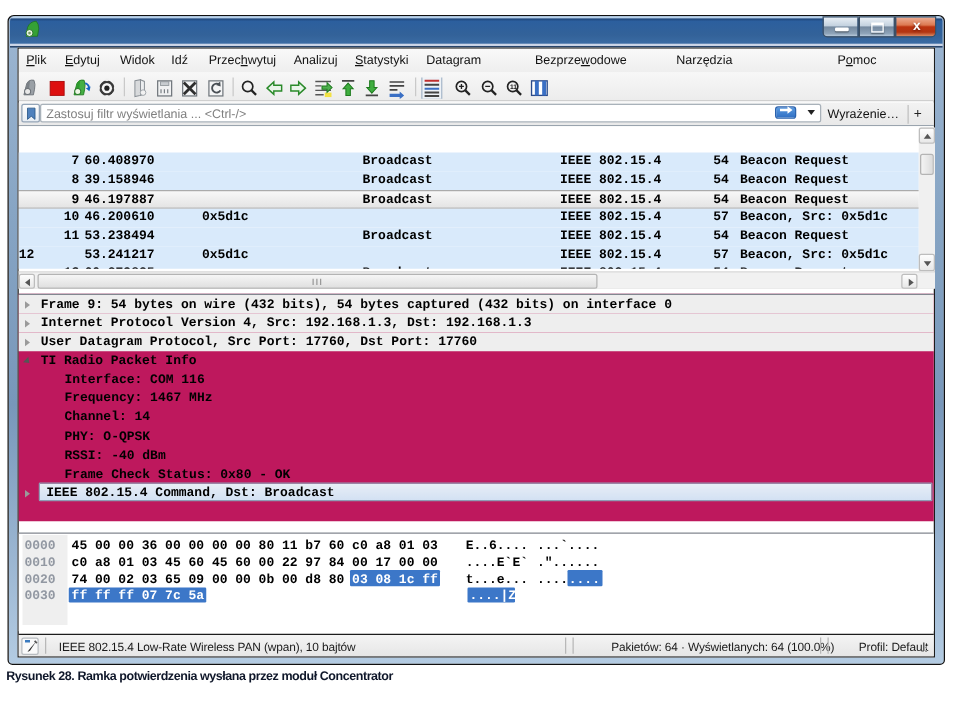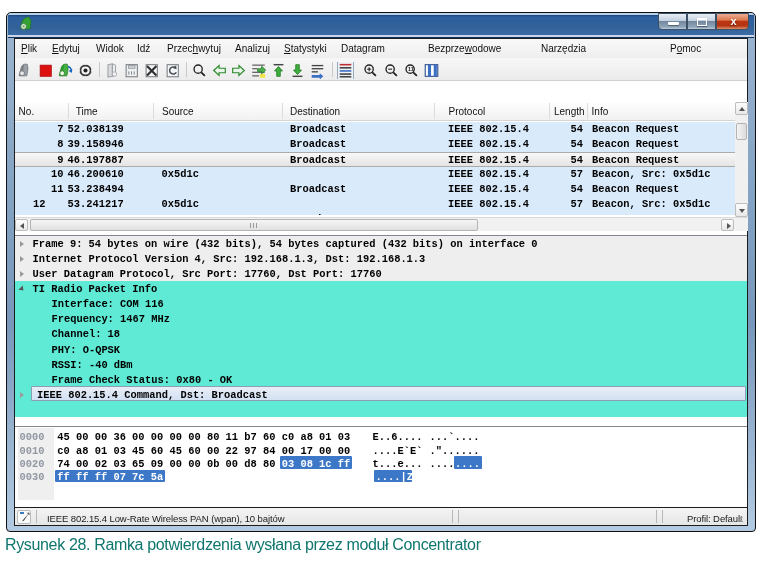--- a/index.html
+++ b/index.html
@@ -66,21 +66,21 @@
 
 #vsb { position:absolute; left:720px; top:0.5px; width:12.5px; height:115px; background:#f0f0f0; }
 #hsb { position:absolute; left:0; top:115.5px; width:732.5px; height:14.5px; background:#f1f1f1; border-top:1px solid #dadada;}
 .sbtn { position:absolute; background:linear-gradient(#fdfdfd,#e8e8e8); border:1px solid #bdbdbd; border-radius:2px; }
 .arr { position:absolute; width:0; height:0; }
 #vthumb { position:absolute; left:1px; top:21px; width:10.5px; height:17.5px; background:linear-gradient(90deg,#f4f4f4,#dcdcdc); border:1px solid #b4b4b4; border-radius:2px; }
 #hthumb { position:absolute; left:14.5px; top:1.5px; width:448px; height:11.5px; background:linear-gradient(#f6f6f6,#e0e0e0); border:1px solid #b4b4b4; border-radius:2px; }
 .grip { position:absolute; width:1.5px; height:5px; background:#9a9a9a; }
 
 
-#dpane { left:0; top:195.5px; width:732px; height:182.5px; border-top:1px solid #828790; background:#5eead4; font-size:10.4px; }
+#dpane { left:0; top:195.5px; width:732px; height:182.5px; border-top:1px solid #828790; background:#be185d; font-size:10.4px; }
 .drow { position:absolute; left:0; width:732px; height:15.1px; }
 .drow span { position:absolute; top:1.8px; white-space:pre; }
 .dgray { background:#eeeeee; }
 .tri { position:absolute; left:5px; top:4.5px; width:0; height:0; border-left:4.5px solid #9a9a9a; border-top:3.5px solid transparent; border-bottom:3.5px solid transparent; }
 #dsel { position:absolute; left:16px; top:150.8px; width:715px; height:15.2px; background:linear-gradient(#e8eef6,#d3e1f3); border:1px solid #8e9cb4; border-radius:1px; }
 
 
 #hexpane { left:0; top:386.5px; width:732px; height:79.5px; border-top:1px solid #828790; background:#fff; font-size:10.4px; }
 #hexoffbg { position:absolute; left:3px; top:1px; width:36px; height:72px; background:#efefef; }
 .hrow { position:absolute; left:0; width:730px; height:13.4px; }
@@ -88,21 +88,21 @@
 .off { color:#9298a2; }
 .hlbox { position:absolute; top:-0.5px; height:12.8px; background:#3c77c8; border-radius:1px; }
 .hltext { color:#fff; }
 
 
 #statusbar { left:0; top:468px; width:732px; height:17.5px; border-top:1px solid #1c1c1c; background:linear-gradient(#f4f4f4,#e6e6e6); font-size:10px; color:#1a1a1a; }
 #statusbar .st { position:absolute; top:4.5px; font-size:9.5px; letter-spacing:-0.1px; }
 .ssep { position:absolute; top:2px; width:1px; height:13px; background:#b8b8b8; }
 
 
-#caption { left:5px; top:536px; font-size:16px; font-weight:normal; color:#0f766e; letter-spacing:-0.35px; }
+#caption { left:5px; top:536px; font-size:10px; font-weight:bold; color:#0f172a; letter-spacing:-0.35px; }
 </style>
 </head>
 <body>
 <div id="win" class="abs">
   <div id="titlebar" class="abs"></div>
   <div id="wicon" class="abs" style="left:12px;top:3px;width:14px;height:15px;">
     <svg width="14" height="15" viewBox="0 0 14 15">
       <path d="M2 13 L3 6 Q5 1 10 1 Q12 3 12 7 L11 13 Z" fill="#35a135" stroke="#1e6f1e" stroke-width="0.6"></path>
       <circle cx="4.6" cy="10.4" r="2.8" fill="#e8f2e0" stroke="#2a7a2a" stroke-width="0.8"></circle>
       <circle cx="4.6" cy="10.4" r="1.1" fill="#7a9a6a"></circle>
@@ -262,41 +262,42 @@
               <rect x="2.5" y="3" width="14" height="13" fill="#fff" stroke="#2a4a8a" stroke-width="1.2"></rect>
               <rect x="5.5" y="3" width="3.5" height="13" fill="#3a6fc4"></rect>
               <rect x="12" y="3" width="3.5" height="13" fill="#3a6fc4"></rect>
             </svg></div>
           <div class="sep" style="left:83.5px;"></div>
           <div class="sep" style="left:171px;"></div>
           <div class="sep" style="left:317px;"></div>
         </div>
     </div>
 
+    <div id="filterbar" class="abs">
+      <div id="bookmark" class="abs">
+          <svg width="13" height="13" style="position:absolute;left:1px;top:1px;">
+            <path d="M3 1.5 h6 v9 l-3-2.5 -3 2.5 Z" fill="#4f81bd" stroke="#2d5a8a" stroke-width="0.7"></path>
+          </svg>
+        </div>
+      <div id="filterfield" class="abs"></div>
+      <div id="filtertext" class="abs">Zastosuj filtr wyświetlania ... &lt;Ctrl-/&gt;</div>
+      <div id="applybtn" class="abs"></div>
+      <div id="applyarrow" class="abs"></div>
+      <div id="applyhead" class="abs"></div>
+      <div id="fcaret" class="abs"></div>
+      <div id="wyraz" class="abs">Wyrażenie…</div>
+      <div id="fsep2" class="abs"></div>
+      <div id="plusbtn" class="abs">+</div>
+    </div>
 
     <div id="plist" class="abs">
-      <div id="plheader" class="abs">
-        <span style="left:3.6px;">No.</span>
-        <span style="left:60.8px;">Time</span>
-        <span style="left:147px;">Source</span>
-        <span style="left:275px;">Destination</span>
-        <span style="left:433.5px;">Protocol</span>
-        <span style="left:539px;">Length</span>
-        <span style="left:576.6px;">Info</span>
-        <div class="hsep" style="left:53px;"></div>
-        <div class="hsep" style="left:138px;"></div>
-        <div class="hsep" style="left:267px;"></div>
-        <div class="hsep" style="left:419px;"></div>
-        <div class="hsep" style="left:534px;"></div>
-        <div class="hsep" style="left:572px;"></div>
-      </div>
       <div id="prows">
           <div class="prow mono rowblue" style="top:20.5px;">
             <span style="left:0px;width:48.5px;text-align:right;">7</span>
-            <span style="left:52.5px;">52.038139</span>
+            <span style="left:52.5px;">60.408970</span>
             <span style="left:275px;">Broadcast</span>
             <span style="left:433px;">IEEE 802.15.4</span>
             <span style="left:524px;width:44px;text-align:right;">54</span>
             <span style="left:577px;">Beacon Request</span>
           </div>
           <div class="prow mono rowblue" style="top:35.5px;">
             <span style="left:0px;width:48.5px;text-align:right;">8</span>
             <span style="left:52.5px;">39.158946</span>
             <span style="left:275px;">Broadcast</span>
             <span style="left:433px;">IEEE 802.15.4</span>
@@ -321,21 +322,21 @@
           </div>
           <div class="prow mono rowblue" style="top:80.5px;">
             <span style="left:0px;width:48.5px;text-align:right;">11</span>
             <span style="left:52.5px;">53.238494</span>
             <span style="left:275px;">Broadcast</span>
             <span style="left:433px;">IEEE 802.15.4</span>
             <span style="left:524px;width:44px;text-align:right;">54</span>
             <span style="left:577px;">Beacon Request</span>
           </div>
           <div class="prow mono rowblue" style="top:95.5px;">
-            <span style="left:0px;width:48.5px;text-align:center;">12</span>
+            <span style="left:0px;width:48.5px;text-align:left;">12</span>
             <span style="left:52.5px;">53.241217</span>
             <span style="left:146.5px;">0x5d1c</span>
             <span style="left:433px;">IEEE 802.15.4</span>
             <span style="left:524px;width:44px;text-align:right;">57</span>
             <span style="left:577px;">Beacon, Src: 0x5d1c</span>
           </div>
           <div class="prow mono rowblue" style="top:110.5px;height:3.5px;overflow:hidden;">
             <span style="left:0px;width:48.5px;text-align:right;">13</span>
             <span style="left:52.5px;">60.279825</span>
             <span style="left:275px;">Broadcast</span>
@@ -386,21 +387,21 @@
             <i class="tri" style="transform:rotate(45deg);border-left-color:#555;"></i>
             <span style="left:17.5px;">TI Radio Packet Info</span>
           </div>
           <div class="drow" style="top:61px;">
             <span style="left:36.5px;">Interface: COM 116</span>
           </div>
           <div class="drow" style="top:76.1px;">
             <span style="left:36.5px;">Frequency: 1467 MHz</span>
           </div>
           <div class="drow" style="top:91.19999999999999px;">
-            <span style="left:36.5px;">Channel: 18</span>
+            <span style="left:36.5px;">Channel: 14</span>
           </div>
           <div class="drow" style="top:106.3px;">
             <span style="left:36.5px;">PHY: O-QPSK</span>
           </div>
           <div class="drow" style="top:121.39999999999999px;">
             <span style="left:36.5px;">RSSI: -40 dBm</span>
           </div>
           <div class="drow" style="top:136.5px;">
             <span style="left:36.5px;">Frame Check Status: 0x80 - OK</span>
           </div>
@@ -502,20 +503,21 @@
         <svg width="12" height="12" style="position:absolute;left:0.5px;top:0.5px;">
             <path d="M1 1 h4 v2 h-4 Z" fill="#3a7abf"></path>
             <path d="M10 2 L4 9 L3 10.5 L5 9.5 Z" fill="#333"></path>
             <path d="M9.2 1.2 L11 3 L10 4 L8.2 2.2 Z" fill="#555"></path>
           </svg>
       </div>
       <div class="ssep" style="left:21px;"></div>
       <div class="st" style="left:32px;">IEEE 802.15.4 Low-Rate Wireless PAN (wpan), 10 bajtów</div>
       <div class="ssep" style="left:437px;"></div>
       <div class="ssep" style="left:442.5px;"></div>
+      <div class="st" style="left:474px;">Pakietów: 64 · Wyświetlanych: 64 (100.0%)</div>
       <div class="ssep" style="left:641px;"></div>
       <div class="ssep" style="left:646.5px;"></div>
       <div class="st" style="left:660px;margin-left:12px;">Profil: Default</div>
       <div class="abs" style="left:722px;top:8px;width:6px;height:6px;background:
         radial-gradient(circle at 1px 5px,#999 0.8px,transparent 1px),
         radial-gradient(circle at 4px 5px,#999 0.8px,transparent 1px),
         radial-gradient(circle at 4px 2px,#999 0.8px,transparent 1px);"></div>
     </div>
   </div>
 </div>

